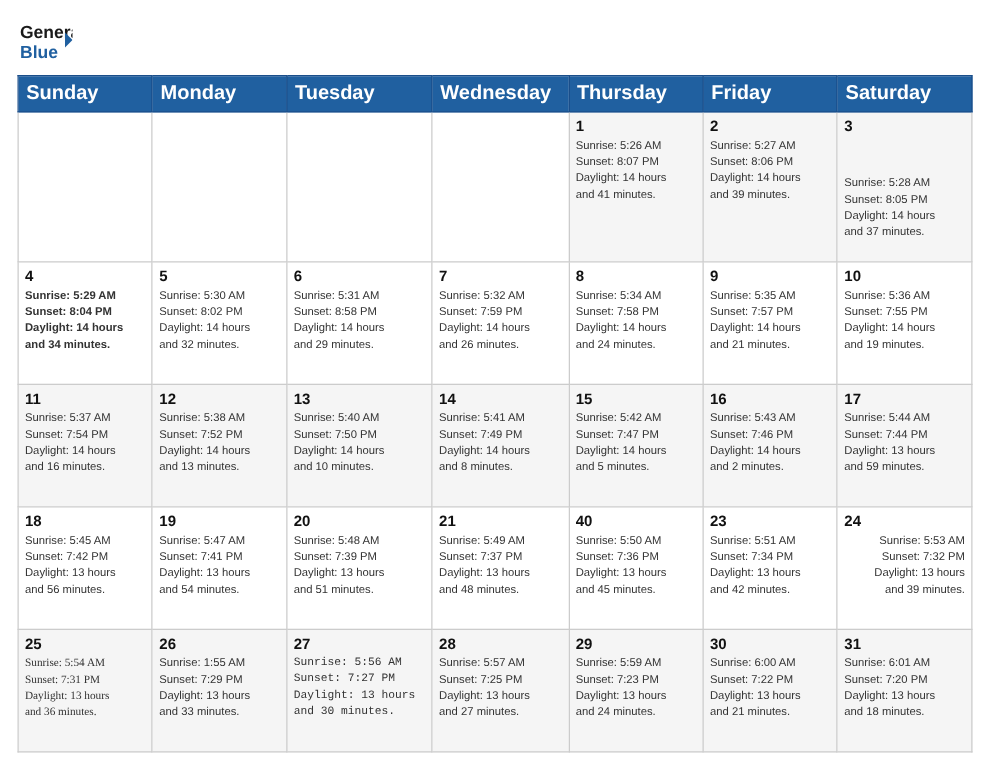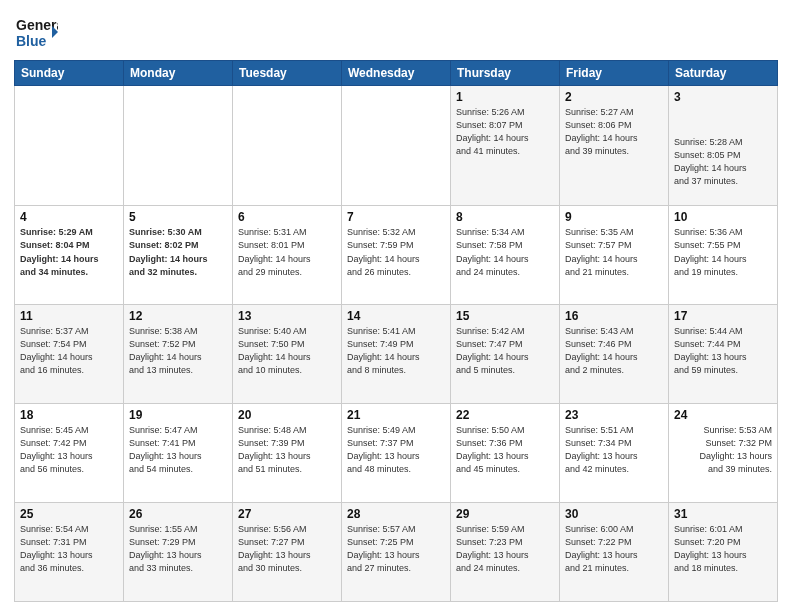--- a/index.html
+++ b/index.html
@@ -44,21 +44,21 @@
       margin-top: 2px;
     }
     .calendar {
       width: 100%;
       border-collapse: collapse;
       flex: 1;
     }
     .calendar thead tr th {
       background: #2060a0;
       color: #fff;
-      font-size: 12px;
+      font-size: 16px;
       font-weight: bold;
       padding: 5px 6px;
       text-align: left;
       border: 1px solid #1a4e8a;
     }
     .calendar tbody tr td {
       border: 1px solid #ccc;
       vertical-align: top;
       padding: 4px 5px;
       font-size: 9.5px;
@@ -150,29 +150,29 @@
         <tr>
           <td>
             <span class="day-number">4</span>
             <div class="day-detail" style="white-space: pre-line; font-weight: bold;">Sunrise: 5:29 AM
 Sunset: 8:04 PM
 Daylight: 14 hours
 and 34 minutes.</div>
           </td>
           <td>
             <span class="day-number">5</span>
-            <div class="day-detail" style="white-space: pre-line; font-weight: bold;">Sunrise: 5:30 AM
+            <div class="day-detail" style="white-space: pre-line;">Sunrise: 5:30 AM
 Sunset: 8:02 PM
 Daylight: 14 hours
 and 32 minutes.</div>
           </td>
           <td>
             <span class="day-number">6</span>
             <div class="day-detail" style="white-space: pre-line;">Sunrise: 5:31 AM
-Sunset: 8:01 PM
+Sunset: 8:58 PM
 Daylight: 14 hours
 and 29 minutes.</div>
           </td>
           <td>
             <span class="day-number">7</span>
             <div class="day-detail" style="white-space: pre-line;">Sunrise: 5:32 AM
 Sunset: 7:59 PM
 Daylight: 14 hours
 and 26 minutes.</div>
           </td>
@@ -272,21 +272,21 @@
 and 51 minutes.</div>
           </td>
           <td>
             <span class="day-number">21</span>
             <div class="day-detail" style="white-space: pre-line;">Sunrise: 5:49 AM
 Sunset: 7:37 PM
 Daylight: 13 hours
 and 48 minutes.</div>
           </td>
           <td>
-            <span class="day-number">22</span>
+            <span class="day-number">40</span>
             <div class="day-detail" style="white-space: pre-line;">Sunrise: 5:50 AM
 Sunset: 7:36 PM
 Daylight: 13 hours
 and 45 minutes.</div>
           </td>
           <td>
             <span class="day-number">23</span>
             <div class="day-detail" style="white-space: pre-line;">Sunrise: 5:51 AM
 Sunset: 7:34 PM
 Daylight: 13 hours
@@ -296,35 +296,35 @@
             <span class="day-number">24</span>
             <div class="day-detail" style="white-space: pre-line; text-align: right;">Sunrise: 5:53 AM
 Sunset: 7:32 PM
 Daylight: 13 hours
 and 39 minutes.</div>
           </td>
         </tr>
         <tr>
           <td>
             <span class="day-number">25</span>
-            <div class="day-detail" style="white-space: pre-line;">Sunrise: 5:54 AM
+            <div class="day-detail" style="white-space: pre-line; font-family: Liberation Serif, serif;">Sunrise: 5:54 AM
 Sunset: 7:31 PM
 Daylight: 13 hours
 and 36 minutes.</div>
           </td>
           <td>
             <span class="day-number">26</span>
             <div class="day-detail" style="white-space: pre-line;">Sunrise: 1:55 AM
 Sunset: 7:29 PM
 Daylight: 13 hours
 and 33 minutes.</div>
           </td>
           <td>
             <span class="day-number">27</span>
-            <div class="day-detail" style="white-space: pre-line;">Sunrise: 5:56 AM
+            <div class="day-detail" style="white-space: pre-line; font-family: Liberation Mono, monospace;">Sunrise: 5:56 AM
 Sunset: 7:27 PM
 Daylight: 13 hours
 and 30 minutes.</div>
           </td>
           <td>
             <span class="day-number">28</span>
             <div class="day-detail" style="white-space: pre-line;">Sunrise: 5:57 AM
 Sunset: 7:25 PM
 Daylight: 13 hours
 and 27 minutes.</div>

